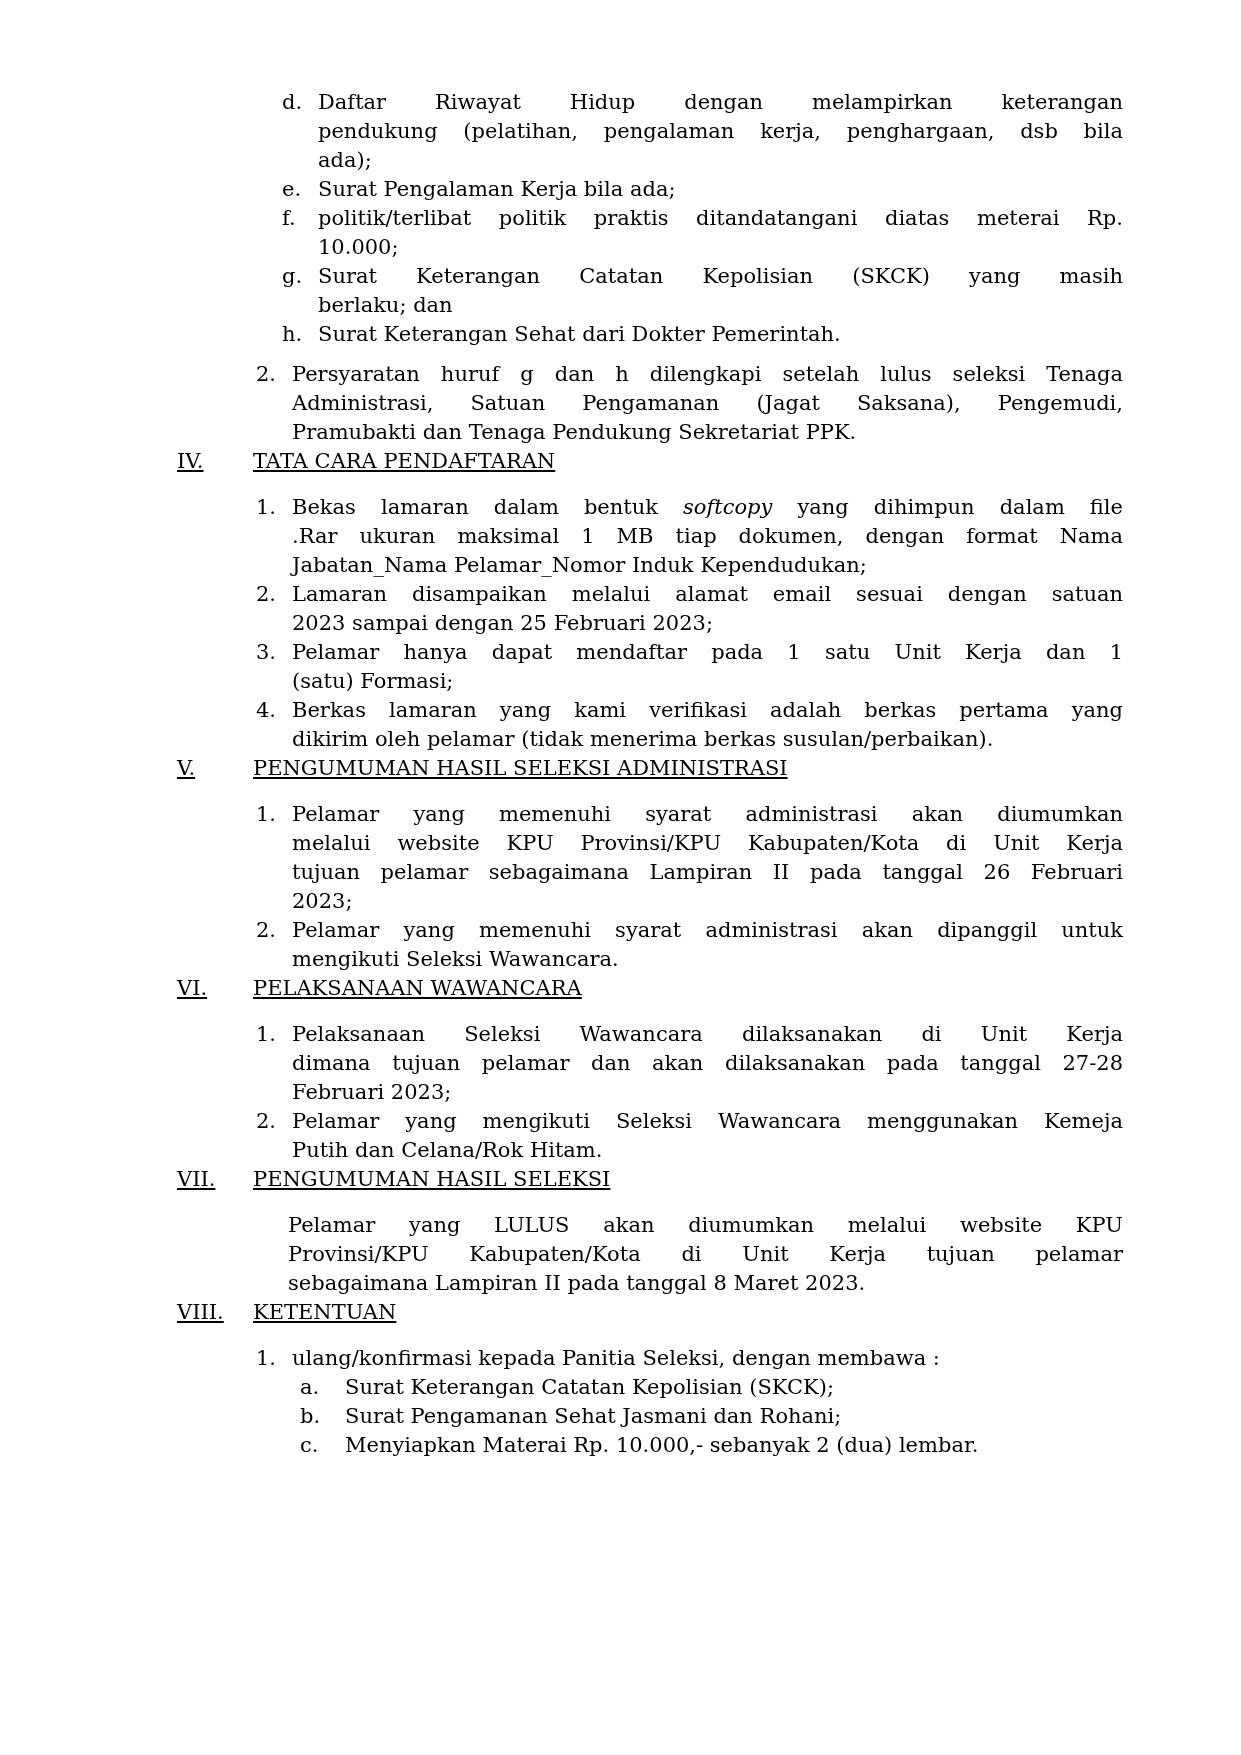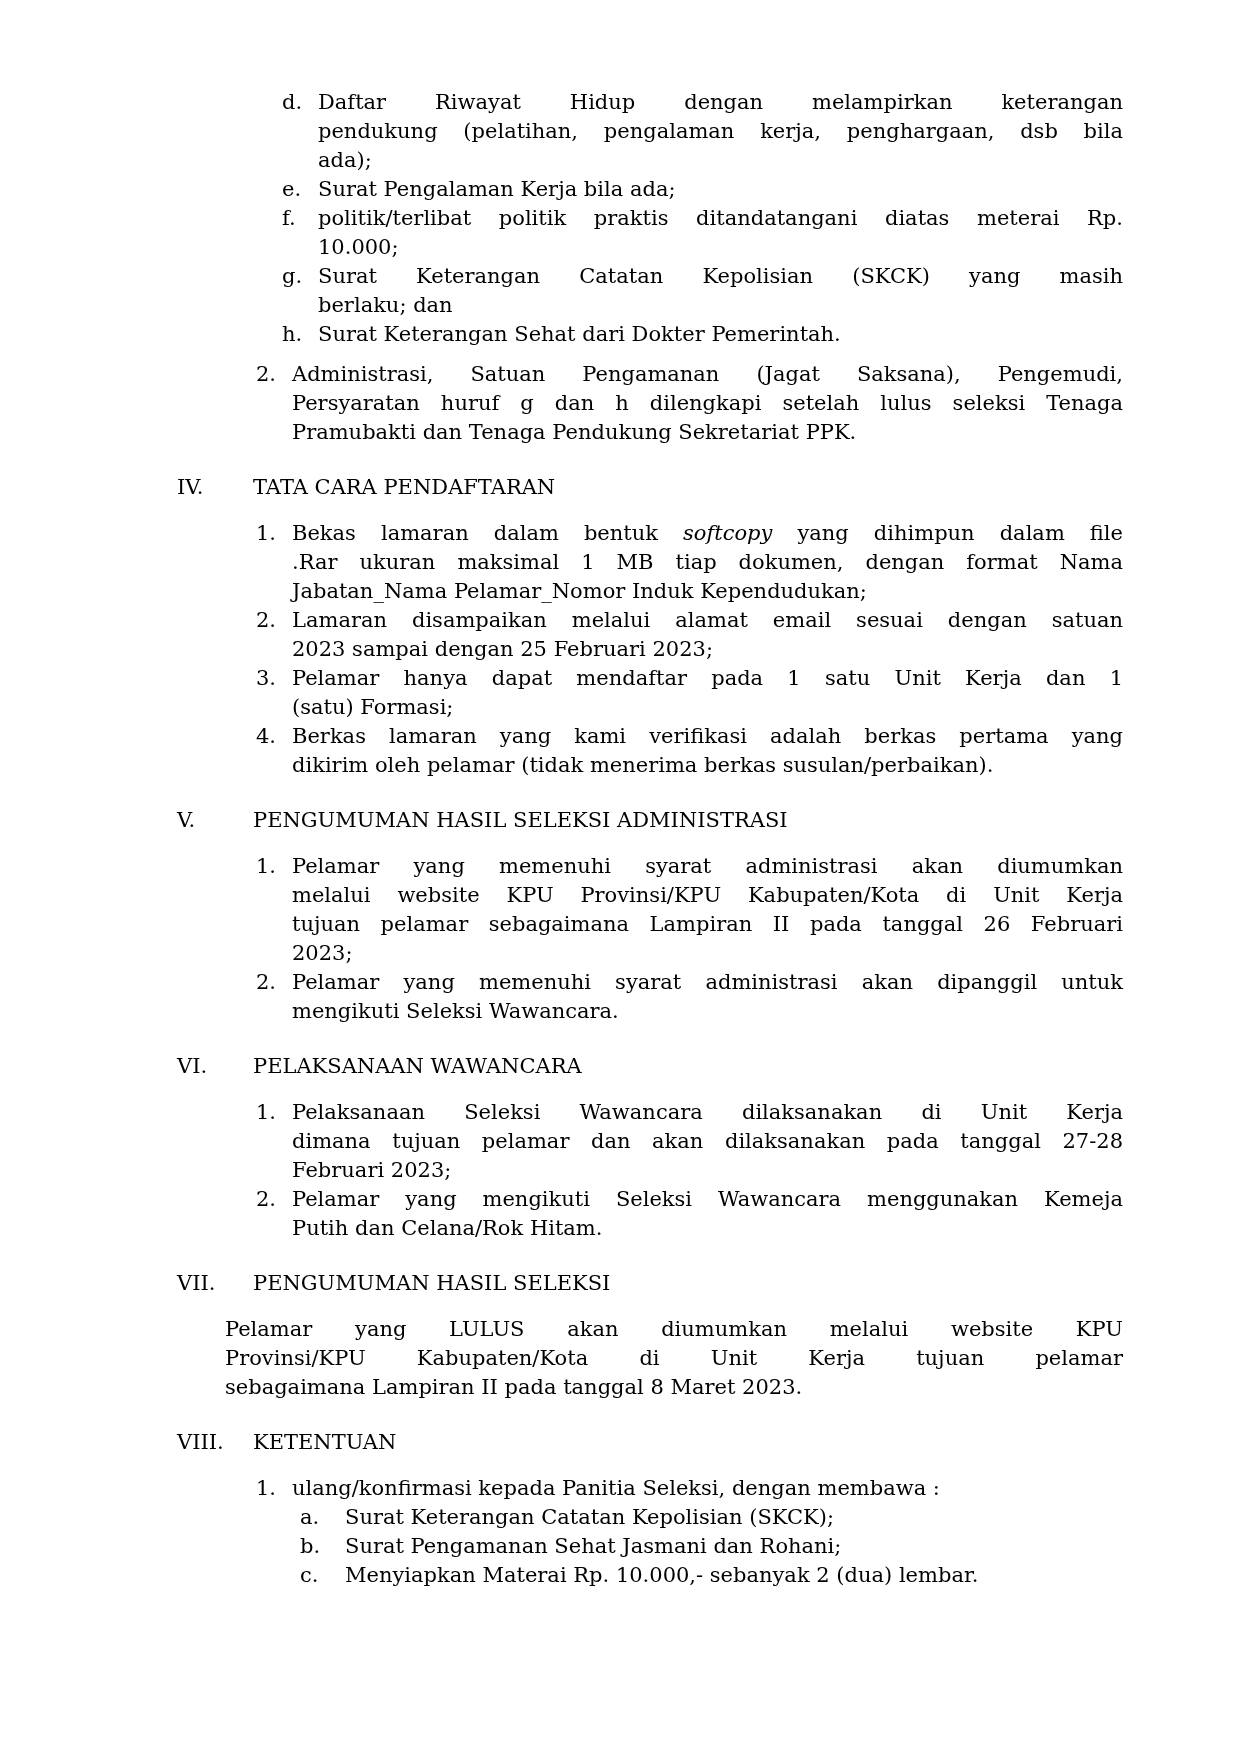--- a/index.html
+++ b/index.html
@@ -10,34 +10,34 @@
     box-sizing: border-box;
     background: #ffffff;
     color: #000000;
     font-family: "DejaVu Serif", "Liberation Serif", serif;
     font-size: 21px;
     line-height: 29px;
     padding: 88px 118px 40px 177px;
     overflow: hidden;
   }
   .block { margin: 0; }
-  .sec-head { display: flex; margin-top: 26px; margin-bottom: 17px; }
+  .sec-head { display: flex; margin-bottom: 17px; text-decoration: underline; }
   .sec-head .numeral { width: 76px; flex: none; }
   .sec-head .title { flex: 1; }
   .item { display: flex; }
   .item > .marker { flex: none; }
   .item > .txt { flex: 1; min-width: 0; }
   .l1 { margin-left: 79px; }
   .l1 > .marker { width: 36px; }
   .l2 { margin-left: 105px; }
   .l2 > .marker { width: 36px; }
   .sub { margin-top: 0; }
   .l3 { margin-left: 8px; }
   .l3 > .marker { width: 45px; }
-  .para { margin-left: 48px; }
+  .para { margin-left: 111px; }
   .mt10 { margin-top: 11px; }
   .ln { display: block; }
   .ln.just { text-align: justify; text-align-last: justify; text-justify: inter-word; }
   .ln i { font-style: italic; }
 </style>
 </head>
 <body>
 
 <div class="page">
 
@@ -74,22 +74,22 @@
       <div class="marker">h.</div>
       <div class="txt">
           <div class="ln">Surat Keterangan Sehat dari Dokter Pemerintah.</div>
         </div>
     </div>
   </div>
 
   <div class="item l1 mt10">
     <div class="marker">2.</div>
     <div class="txt">
+        <div class="ln just">Persyaratan huruf g dan h dilengkapi setelah lulus seleksi Tenaga</div>
         <div class="ln just">Administrasi, Satuan Pengamanan (Jagat Saksana), Pengemudi,</div>
-        <div class="ln just">Persyaratan huruf g dan h dilengkapi setelah lulus seleksi Tenaga</div>
         <div class="ln">Pramubakti dan Tenaga Pendukung Sekretariat PPK.</div>
       </div>
   </div>
 
   <div class="sec-head">
     <div class="numeral">IV.</div>
     <div class="title">TATA CARA PENDAFTARAN</div>
   </div>
   <div class="block">
     <div class="item l1">

